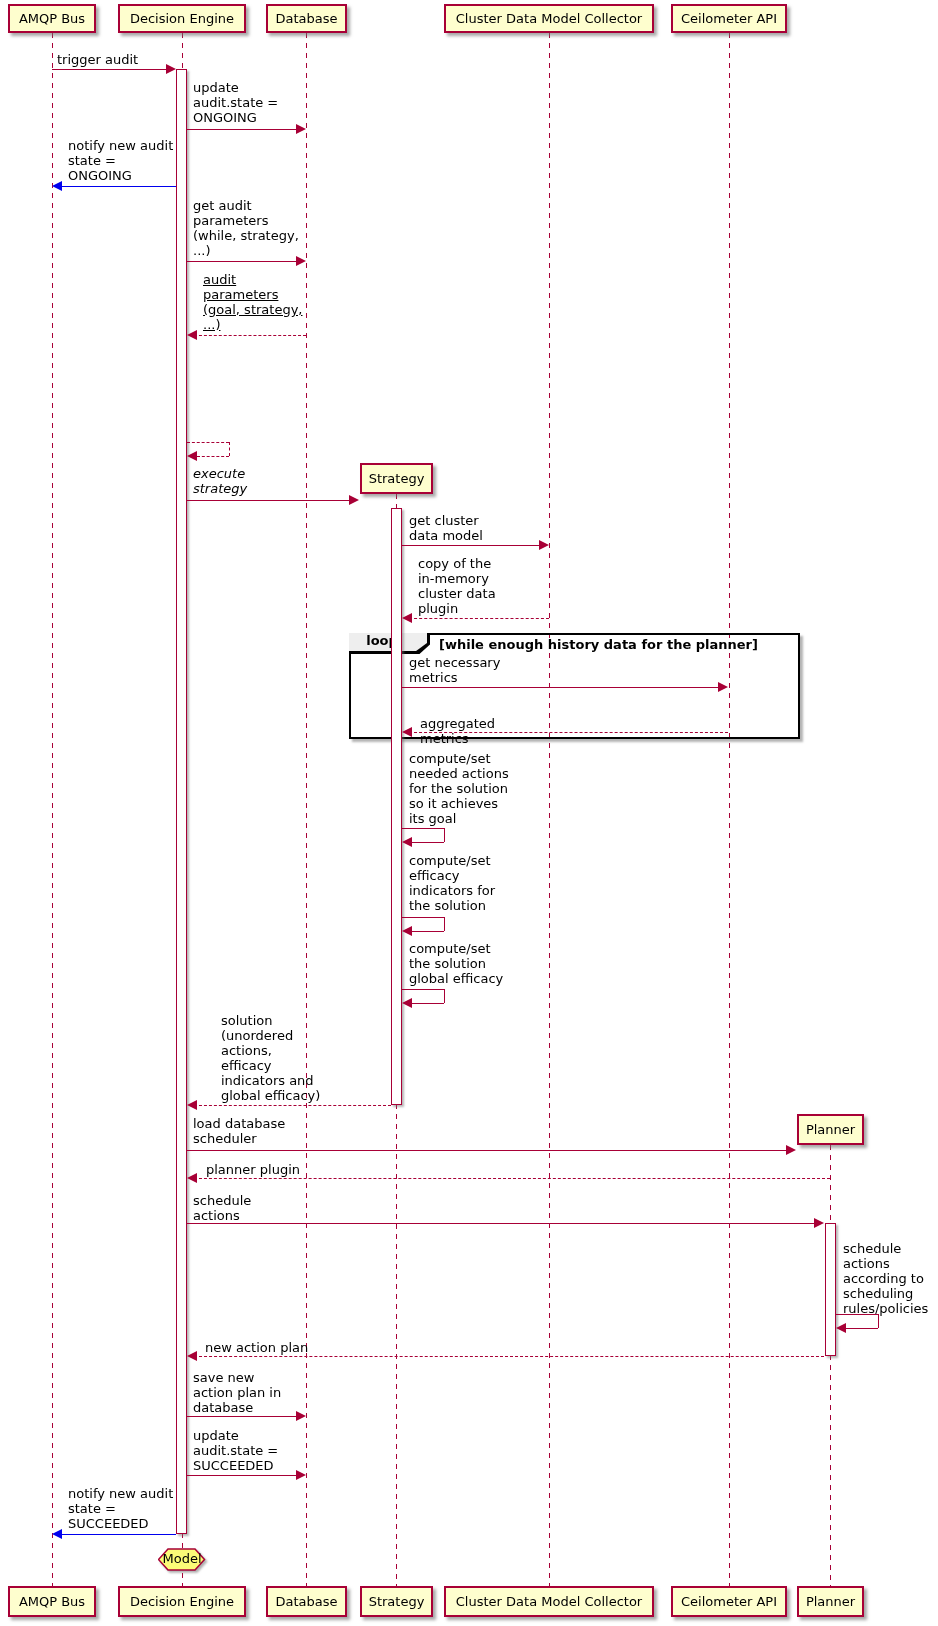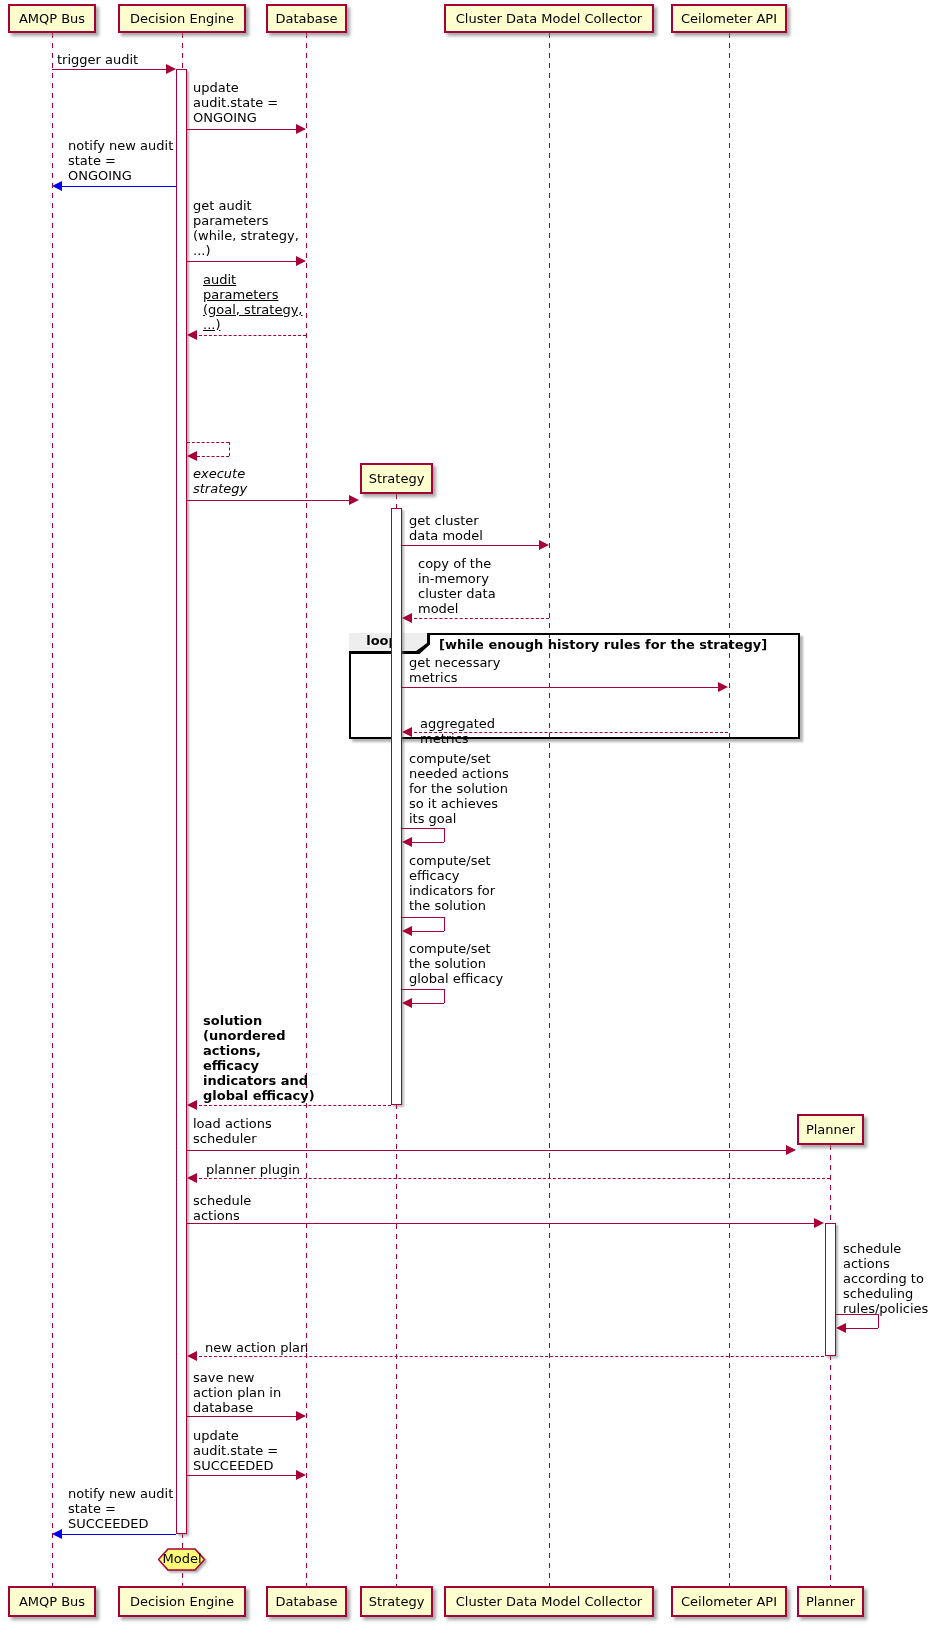--- a/index.html
+++ b/index.html
@@ -33,21 +33,21 @@
 </head>
 <body>
 
 <div id="diagram">
 
   <div class="loop-frame">
     <div class="loop-tab-border">
       <div class="loop-tab-fill"></div>
       <span class="loop-label">loop</span>
     </div>
-    <span class="loop-cond">[while enough history rules for the strategy]</span>
+    <span class="loop-cond">[while enough history data for the planner]</span>
   </div>
 
   <div class="idle">
     <svg width="48" height="23" viewBox="0 0 48 23">
       <polygon points="10,1 37,1 46.5,11.5 37,22 10,22 0.5,11.5" fill="#FBFB77" stroke="#A80036" stroke-width="1.5"></polygon>
     </svg>
     <span class="idle-label">Model</span>
   </div>
 
 <div class="lifeline" style="left: 52px; top: 33px; height: 1553px;"></div>
@@ -135,21 +135,21 @@
 strategy</div>
     <div class="msg-line" style="top: 500px; left: 187px; width: 165px; border-top-color: rgb(168, 0, 54);"></div>
     <div class="arrowhead" style="top: 495px; left: 349px; border-left: 10px solid rgb(168, 0, 54);"></div>
     <div class="msg-label" style="left: 409px; top: 513px;">get cluster
 data model</div>
     <div class="msg-line" style="top: 545px; left: 402px; width: 140px; border-top-color: rgb(168, 0, 54);"></div>
     <div class="arrowhead" style="top: 540px; left: 539px; border-left: 10px solid rgb(168, 0, 54);"></div>
     <div class="msg-label" style="left: 418px; top: 556px;">copy of the
 in-memory
 cluster data
-model</div>
+plugin</div>
     <div class="msg-line" style="top: 618px; left: 409px; width: 140px; border-top-color: rgb(168, 0, 54); border-top-style: dashed;"></div>
     <div class="arrowhead" style="top: 613px; left: 402px; border-right: 10px solid rgb(168, 0, 54);"></div>
     <div class="msg-label" style="left: 409px; top: 655px;">get necessary
 metrics</div>
     <div class="msg-line" style="top: 687px; left: 402px; width: 319px; border-top-color: rgb(168, 0, 54);"></div>
     <div class="arrowhead" style="top: 682px; left: 718px; border-left: 10px solid rgb(168, 0, 54);"></div>
     <div class="msg-label" style="left: 420px; top: 716px;">aggregated
 metrics</div>
     <div class="msg-line" style="top: 732px; left: 409px; width: 319px; border-top-color: rgb(168, 0, 54); border-top-style: dashed;"></div>
     <div class="arrowhead" style="top: 727px; left: 402px; border-right: 10px solid rgb(168, 0, 54);"></div>
@@ -170,29 +170,29 @@
     <div class="msg-vline" style="left: 444px; top: 917px; height: 14px; border-left-color: rgb(168, 0, 54);"></div>
     <div class="msg-line" style="left: 412px; top: 931px; width: 32px; border-top-color: rgb(168, 0, 54);"></div>
     <div class="arrowhead" style="left: 402px; top: 926px; border-right: 10px solid rgb(168, 0, 54);"></div>
     <div class="msg-label" style="left: 409px; top: 941px;">compute/set
 the solution
 global efficacy</div>
     <div class="msg-line" style="left: 402px; top: 989px; width: 42px; border-top-color: rgb(168, 0, 54);"></div>
     <div class="msg-vline" style="left: 444px; top: 989px; height: 14px; border-left-color: rgb(168, 0, 54);"></div>
     <div class="msg-line" style="left: 412px; top: 1003px; width: 32px; border-top-color: rgb(168, 0, 54);"></div>
     <div class="arrowhead" style="left: 402px; top: 998px; border-right: 10px solid rgb(168, 0, 54);"></div>
-    <div class="msg-label" style="left: 203px; top: 1013px; font-weight: bold;">solution
+    <div class="msg-label" style="left: 221px; top: 1013px;">solution
 (unordered
 actions,
 efficacy
 indicators and
 global efficacy)</div>
     <div class="msg-line" style="top: 1105px; left: 194px; width: 197px; border-top-color: rgb(168, 0, 54); border-top-style: dashed;"></div>
     <div class="arrowhead" style="top: 1100px; left: 187px; border-right: 10px solid rgb(168, 0, 54);"></div>
-    <div class="msg-label" style="left: 193px; top: 1116px;">load actions
+    <div class="msg-label" style="left: 193px; top: 1116px;">load database
 scheduler</div>
     <div class="msg-line" style="top: 1150px; left: 187px; width: 602px; border-top-color: rgb(168, 0, 54);"></div>
     <div class="arrowhead" style="top: 1145px; left: 786px; border-left: 10px solid rgb(168, 0, 54);"></div>
     <div class="msg-label" style="left: 206px; top: 1162px;">planner plugin</div>
     <div class="msg-line" style="top: 1178px; left: 194px; width: 636px; border-top-color: rgb(168, 0, 54); border-top-style: dashed;"></div>
     <div class="arrowhead" style="top: 1173px; left: 187px; border-right: 10px solid rgb(168, 0, 54);"></div>
     <div class="msg-label" style="left: 193px; top: 1193px;">schedule
 actions</div>
     <div class="msg-line" style="top: 1223px; left: 187px; width: 630px; border-top-color: rgb(168, 0, 54);"></div>
     <div class="arrowhead" style="top: 1218px; left: 814px; border-left: 10px solid rgb(168, 0, 54);"></div>

